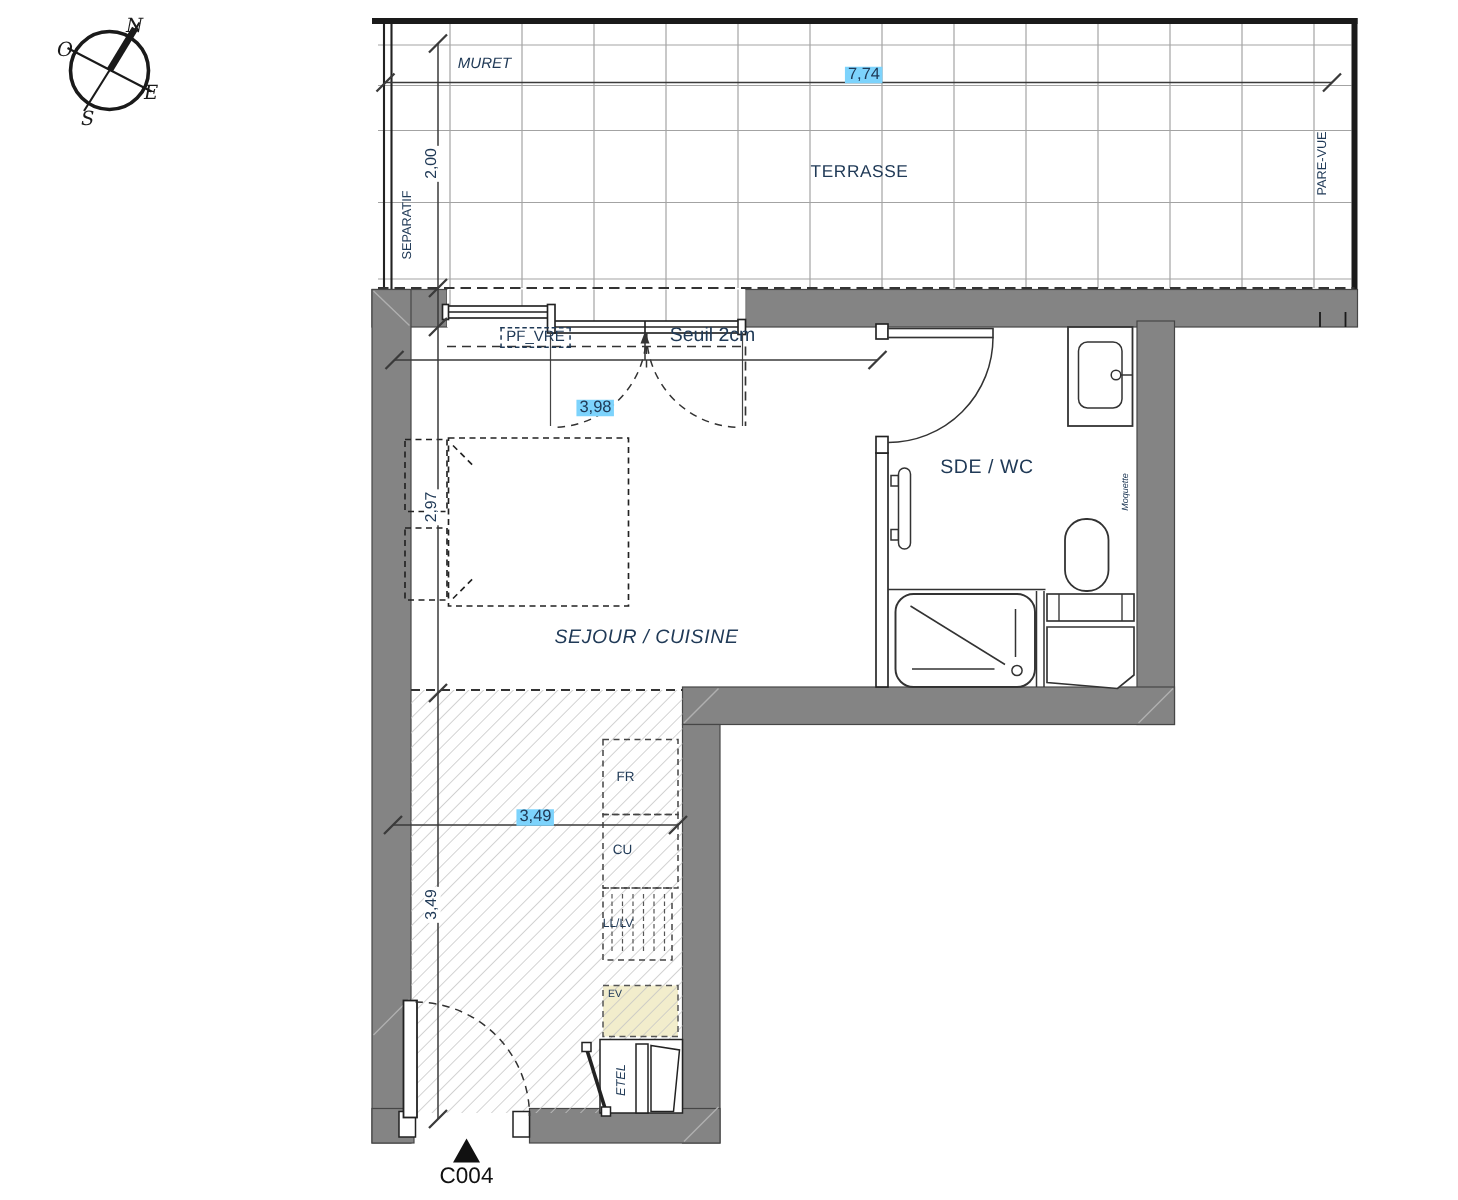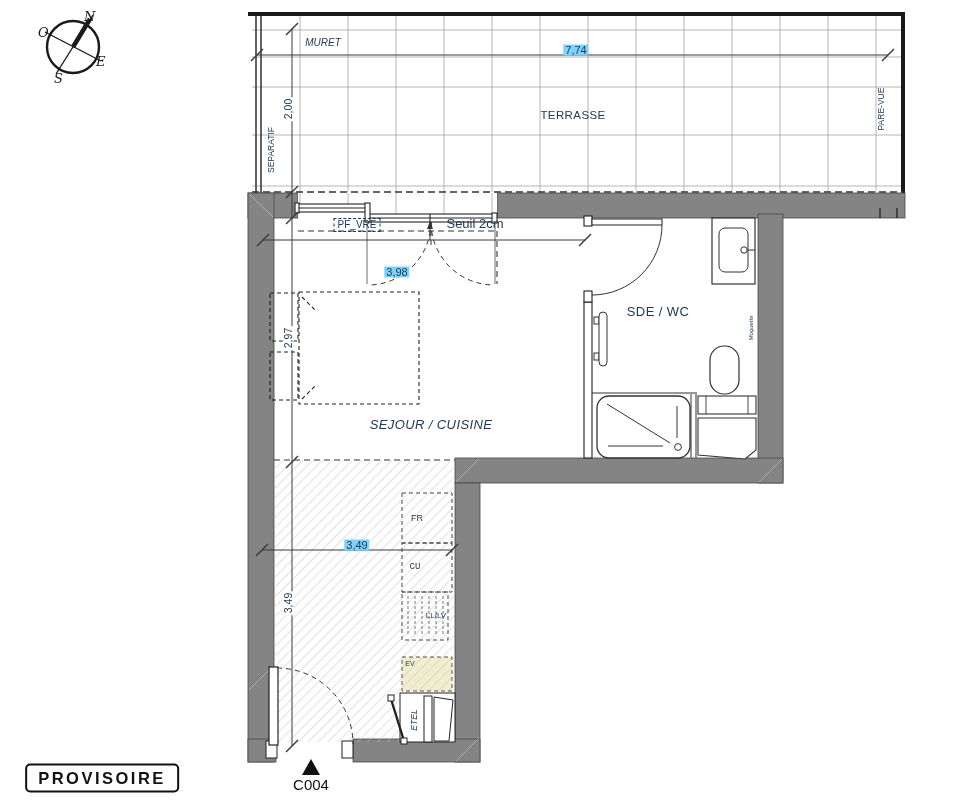--- a/index.html
+++ b/index.html
@@ -250,21 +250,20 @@
 <div class="lbl dim" style="left:397px;top:236px;margin-top:36px;">3,98</div>
 <div class="lbl rot dimv" style="left:288px;top:338px;">2,97</div>
 <div class="lbl room" style="left:431px;top:424px;font-style:italic;">SEJOUR / CUISINE</div>
 
 <div class="lbl room" style="left:658px;top:311px;">SDE / WC</div>
 <div class="lbl rot ital" style="left:751px;top:328px;font-size:6px;">Moquette</div>
 
 <div class="lbl dim" style="left:357px;top:545px;">3,49</div>
 <div class="lbl rot dimv" style="left:288px;top:603px;">3,49</div>
 <div class="lbl small" style="left:417px;top:518px;">FR</div>
-<div class="lbl small" style="left:415px;top:567px;font-family:Liberation Mono, monospace;">CU</div>
-<div class="lbl" style="left:436px;top:616px;font-size:8px;">LL/LV</div>
+<div class="lbl small" style="left:415px;top:567px;">CU</div>
+<div class="lbl" style="left:412px;top:616px;font-size:8px;">LL/LV</div>
 <div class="lbl tiny" style="left:410px;top:663px;">EV</div>
 <div class="lbl rot ital" style="left:414px;top:720px;font-size:8.5px;">ETEL</div>
 
 <div class="lbl blk" style="left:311px;top:784px;font-size:15px;text-align:right;">C004</div>
-<div class="stamp" style="left:102px;top:778px;">PROVISOIRE</div>
 
 </div>
 
 </body></html>

